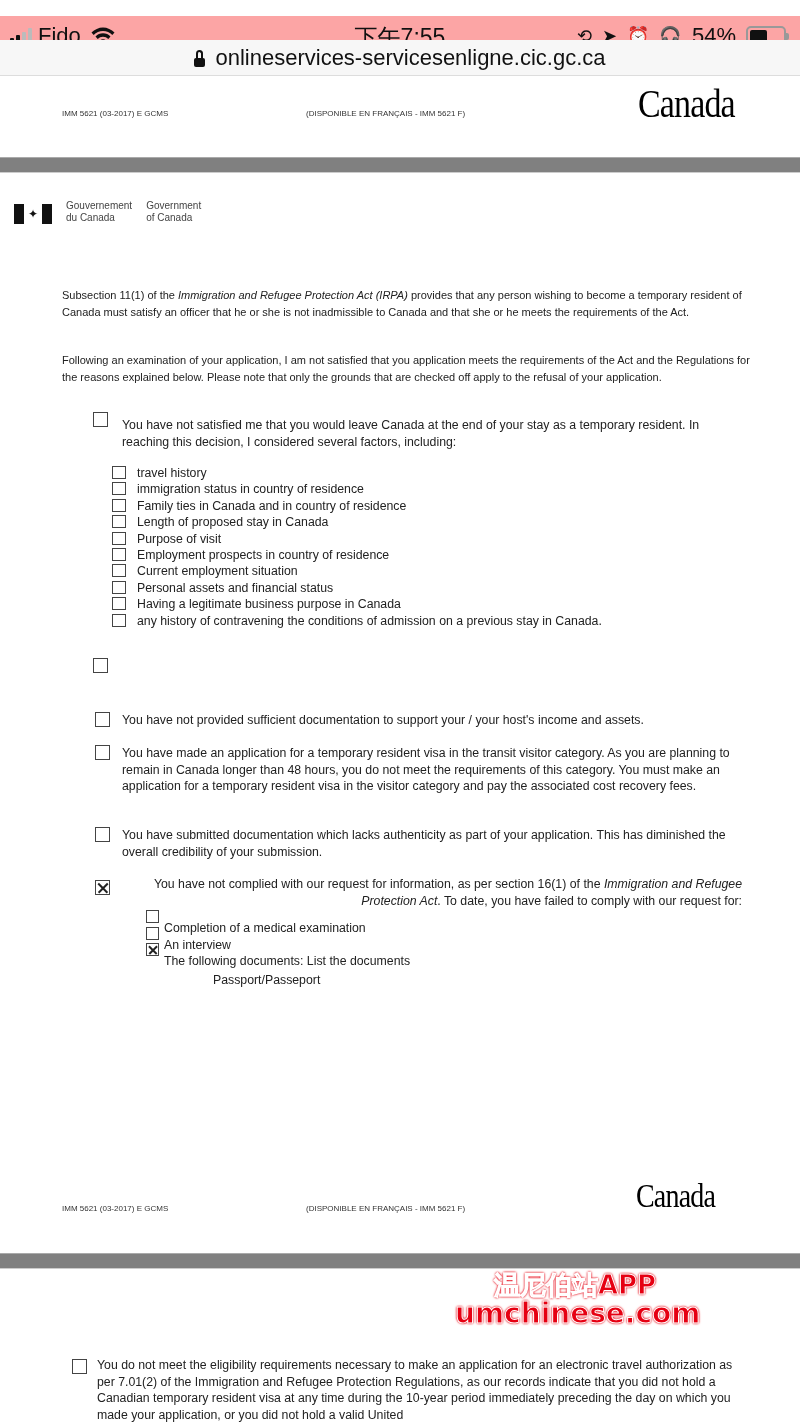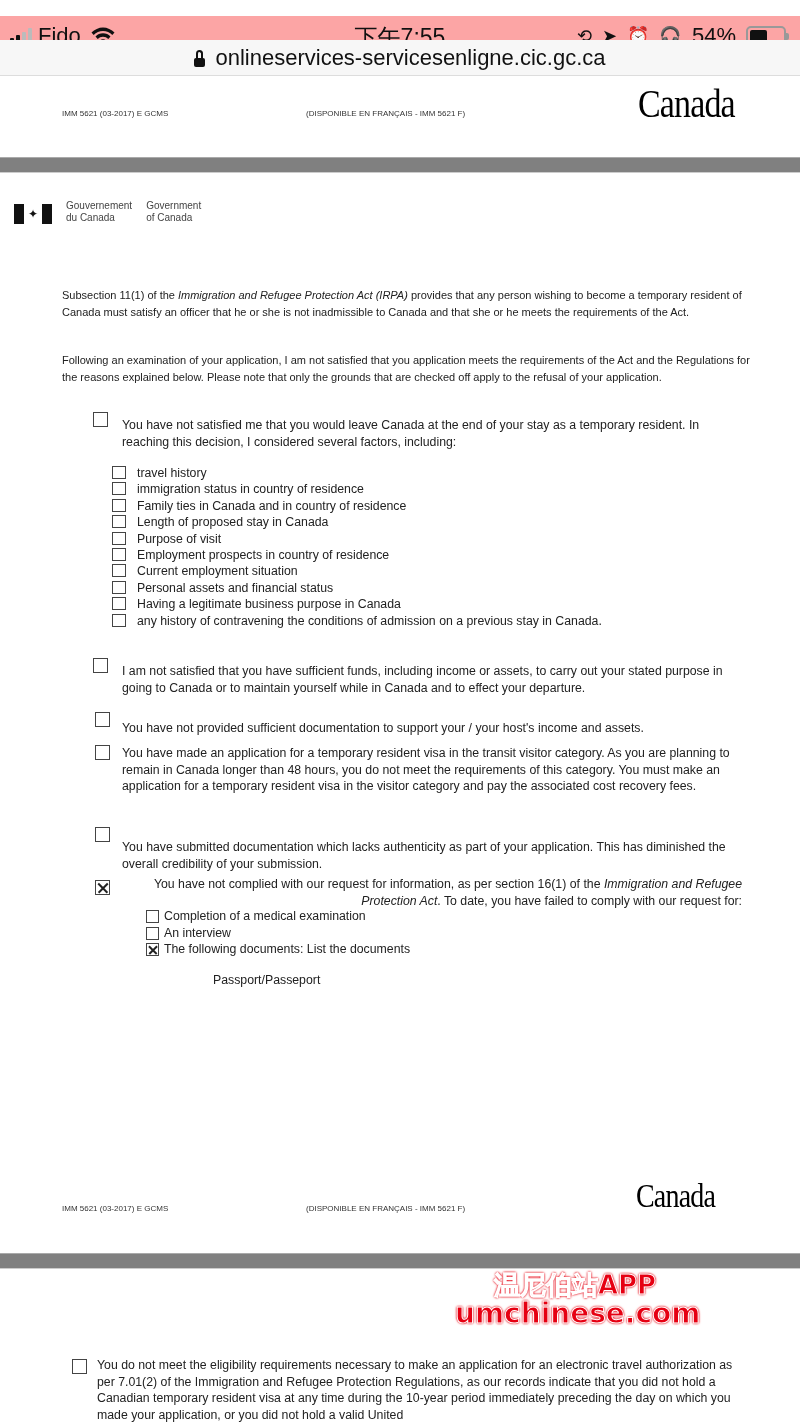--- a/index.html
+++ b/index.html
@@ -54,21 +54,21 @@
   .item { position: absolute; font-size: 12.3px; line-height: 16.5px; color: #222; }
   .item .cb { position: absolute; left: 0; top: 0; }
   .item .txt { position: absolute; }
 
   .factor { position: absolute; left: 112px; font-size: 12.3px; line-height: 16px; color: #222; }
   .factor .cb { position: absolute; left: 0; top: 1px; width: 14px; height: 13px; }
   .factor .txt { position: absolute; left: 25px; top: 0; white-space: nowrap; }
 
   .sub { position: absolute; left: 146px; font-size: 12.3px; line-height: 16px; color: #222; }
   .sub .cb { position: absolute; left: 0; top: 2px; }
-  .sub .txt { position: absolute; left: 18px; top: 0; white-space: nowrap; }
+  .sub .txt { position: absolute; left: 18px; top: 12px; white-space: nowrap; }
 
   .watermark { position: absolute; left: 455px; top: 1272px; width: 240px; text-align: center; color: #e60012; font-weight: bold; font-family: "DejaVu Sans", sans-serif; -webkit-text-stroke: 1px #fff; text-shadow: 0 0 2px #e60012, 0 0 2px #e60012, 0 0 3px #e60012; line-height: 1.05; }
   .watermark .l1 { font-size: 26px; }
   .watermark .l2 { font-size: 28px; }
 </style>
 </head>
 <body>
 
 <div class="status-bar">
   <div class="sb-left">
@@ -179,36 +179,35 @@
       <span class="txt">Having a legitimate business purpose in Canada</span>
     </div>
     <div class="factor" style="top: 612.6px;">
       <span class="cb"></span>
       <span class="txt">any history of contravening the conditions of admission on a previous stay in Canada.</span>
     </div>
   </div>
 
 <div class="item" style="left:93px; top:658px; width:640px; height:36px;">
   <span class="cb" id="cb-funds"></span>
-  <span class="txt" style="left:29px; top:5px; width:610px;">I am not satisfied that you have sufficient funds, including income or assets, to carry out your stated purpose in going to Canada or to maintain yourself while in Canada and to effect your departure.</span>
 </div>
 
 <div class="item" style="left:95px; top:712px; width:640px; height:20px;">
   <span class="cb" id="cb-doc"></span>
-  <span class="txt" style="left:27px; top:8px; width:610px;">You have not provided sufficient documentation to support your / your host's income and assets.</span>
+  <span class="txt" style="left:27px; top:0; width:610px;">You have not provided sufficient documentation to support your / your host's income and assets.</span>
 </div>
 
 <div class="item" style="left:95px; top:745px; width:645px; height:70px;">
   <span class="cb" id="cb-transit"></span>
   <span class="txt" style="left:27px; top:0; width:615px;">You have made an application for a temporary resident visa in the transit visitor category. As you are planning to remain in Canada longer than 48 hours, you do not meet the requirements of this category. You must make an application for a temporary resident visa in the visitor category and pay the associated cost recovery fees.</span>
 </div>
 
 <div class="item" style="left:95px; top:827px; width:640px; height:36px;">
   <span class="cb" id="cb-auth"></span>
-  <span class="txt" style="left:27px; top:12px; width:610px;">You have submitted documentation which lacks authenticity as part of your application. This has diminished the overall credibility of your submission.</span>
+  <span class="txt" style="left:27px; top:0; width:610px;">You have submitted documentation which lacks authenticity as part of your application. This has diminished the overall credibility of your submission.</span>
 </div>
 
 <div class="item" style="left:95px; top:876px; width:650px; height:36px;text-align:right;">
   <span class="cb checked" id="cb-req" style="top:4px;"></span>
   <span class="txt" style="left:27px; top:0; width:620px;">
     <span>You have not complied with our request for information, as per section 16(1) of the </span><i>Immigration and Refugee Protection Act</i><span>. To date, you have failed to comply with our request for:</span>
   </span>
 </div>
 
 <div id="subopts">

